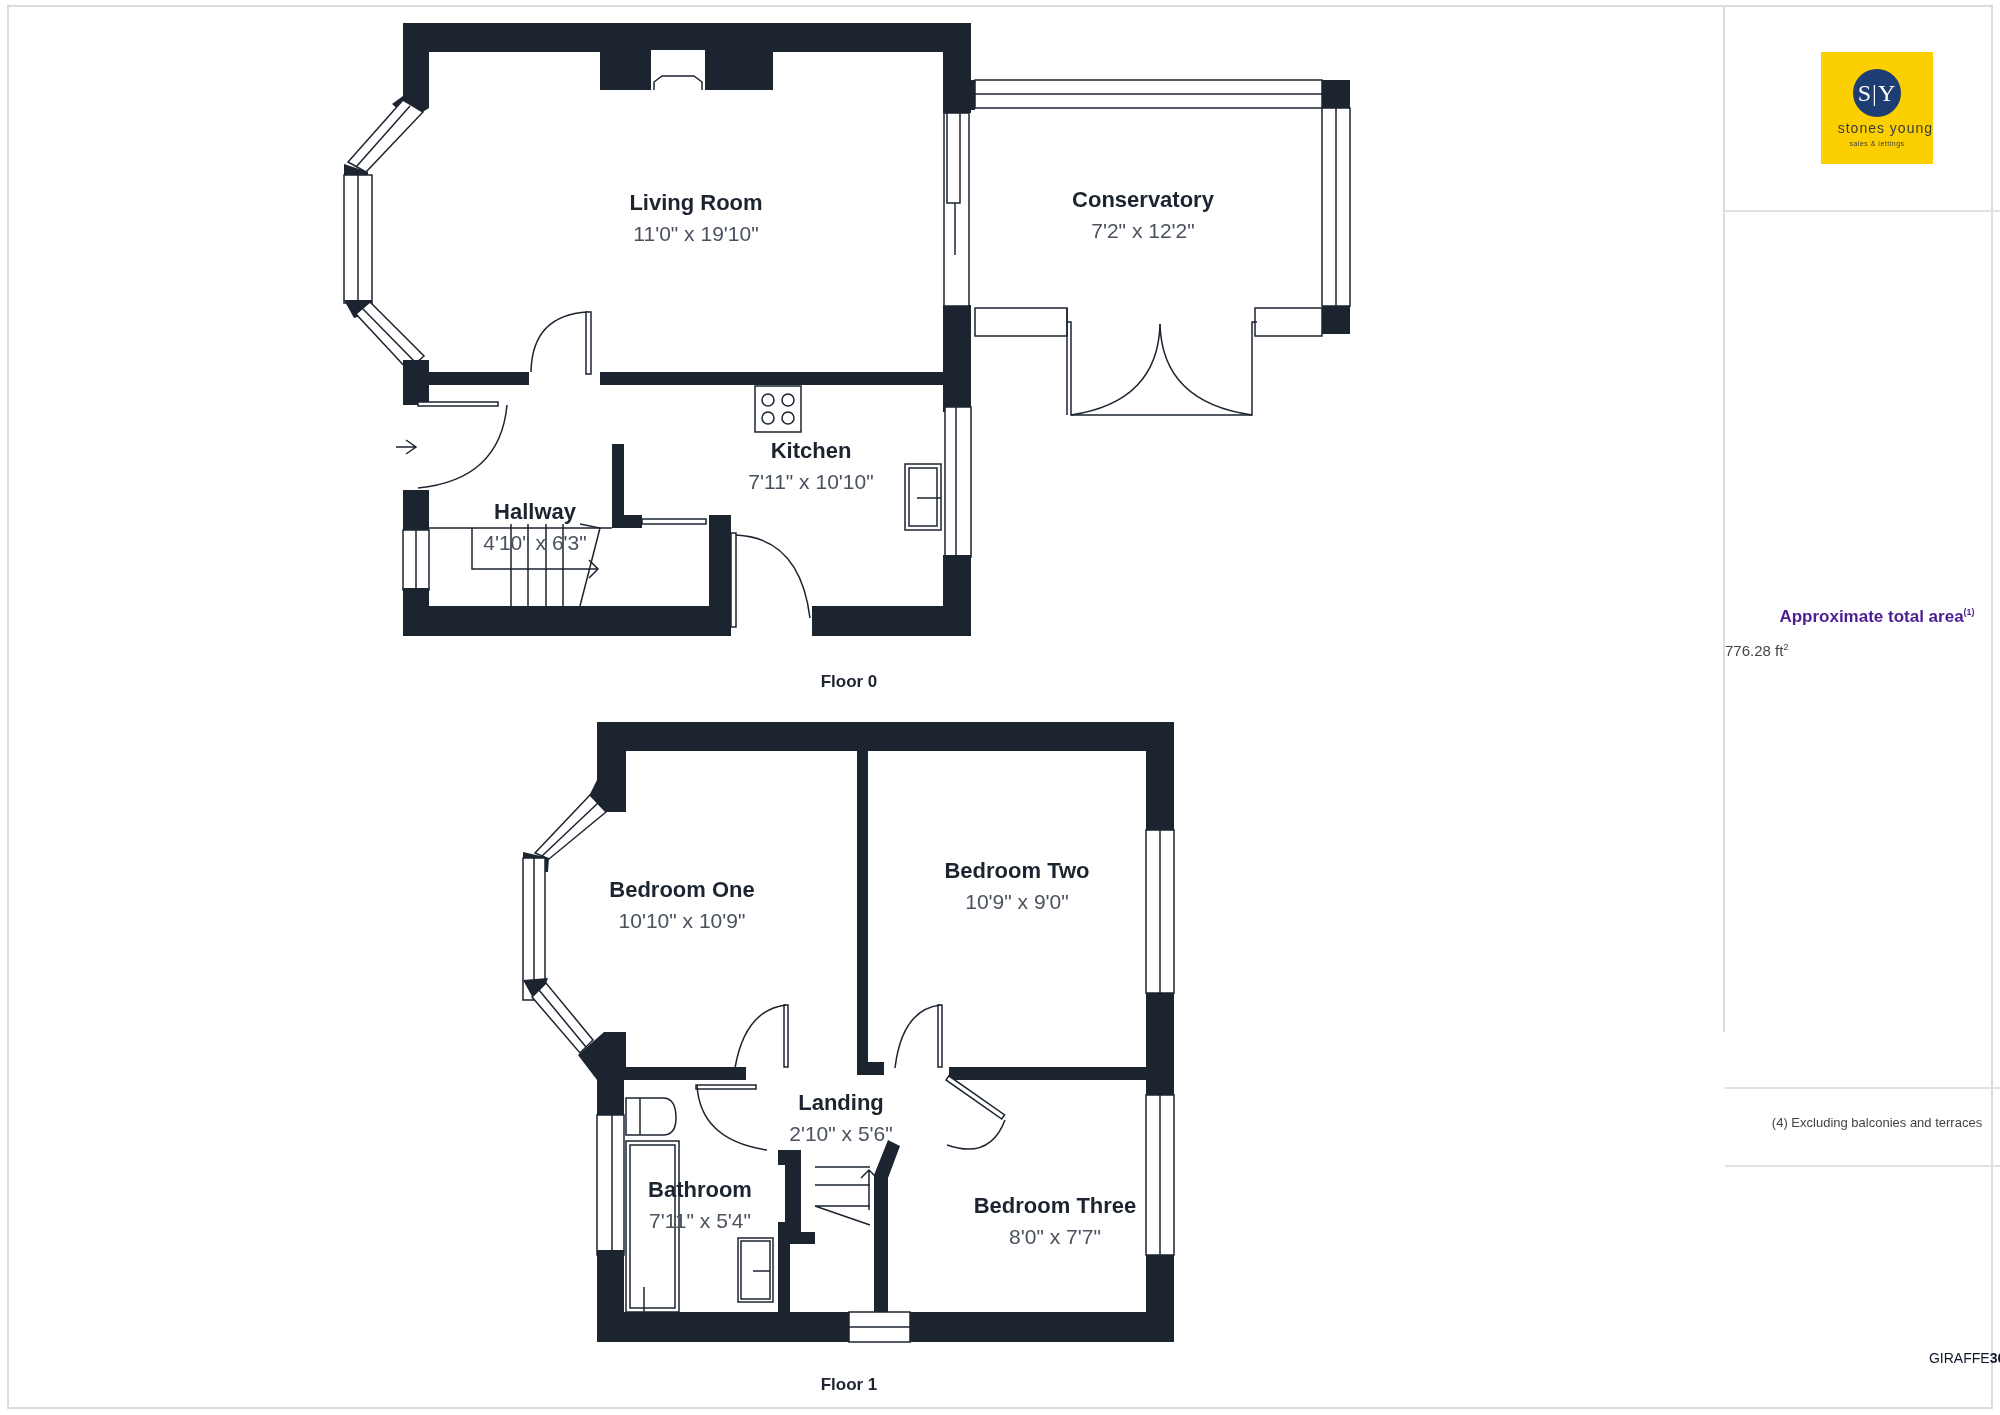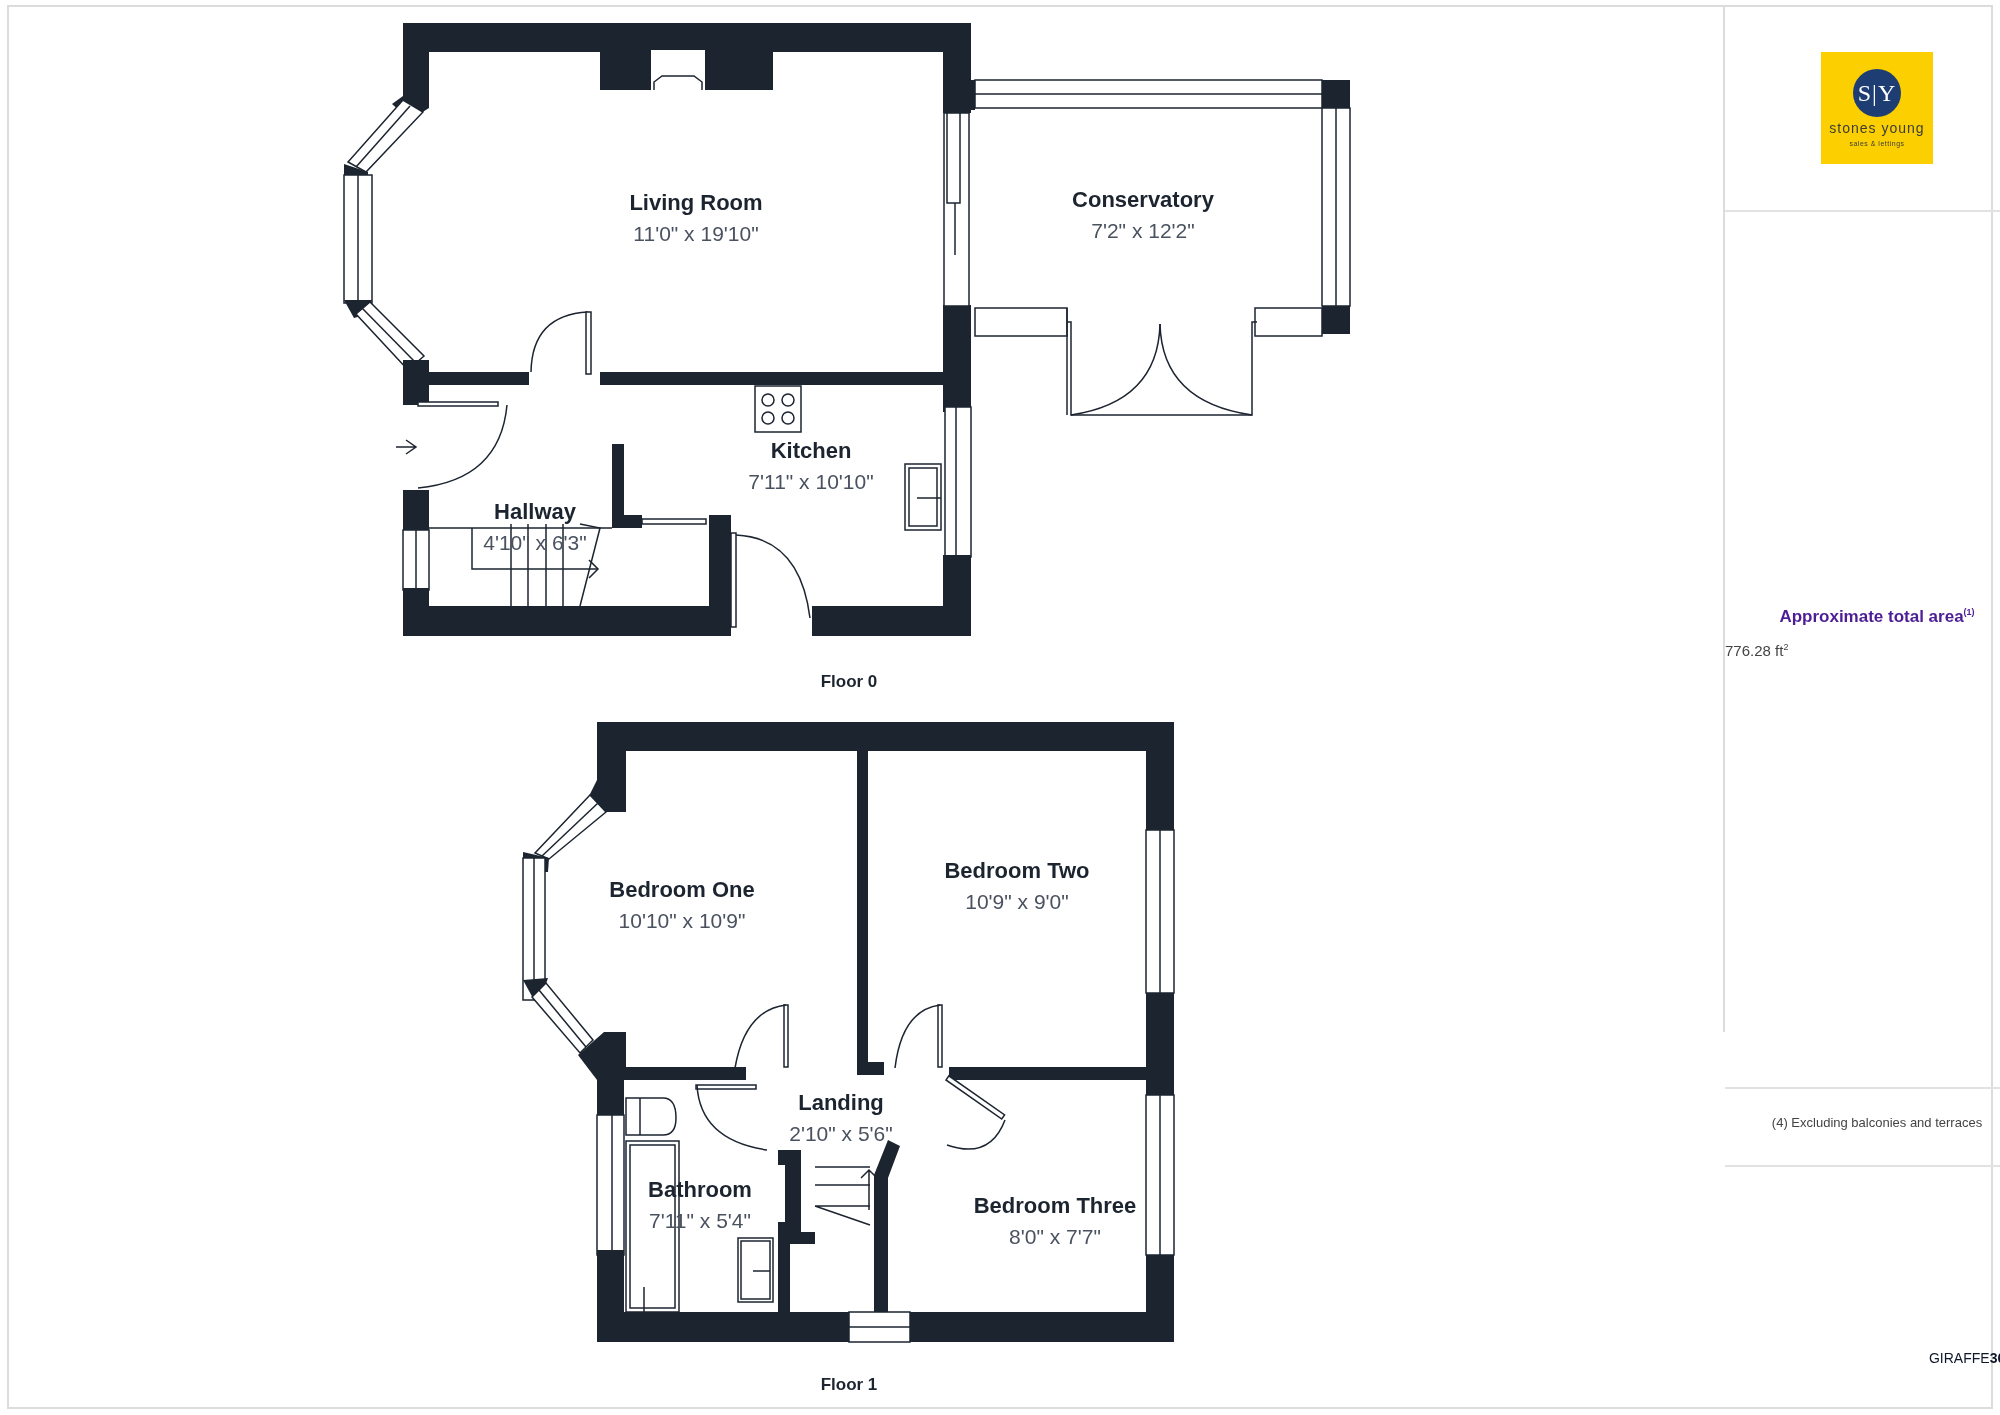--- a/index.html
+++ b/index.html
@@ -8,21 +8,21 @@
   .frame { position: absolute; left: 7px; top: 5px; width: 1986px; height: 1404px;
            border: 2px solid #dcdcdc; box-sizing: border-box; }
   .plan { position: absolute; left: 0; top: 0; width: 1687px; height: 1116px; }
   .sidebar { position: absolute; left: 1687px; top: 5px; width: 306px; height: 1027px;
              border-left: 2px solid #dcdcdc; box-sizing: border-box; margin-left: 36px; }
   .sb-sec { position: absolute; left: 0; right: 0; border-bottom: 2px solid #e2e2e2; box-sizing: border-box; }
   .logo { position: absolute; left: 96px; top: 47px; width: 112px; height: 112px; background: #fcd000; }
   .logo-circle { position: absolute; left: 32px; top: 17px; width: 48px; height: 48px; border-radius: 50%;
                  background: #1d3d73; color: #ffffff; font-family: "Liberation Serif", serif; font-size: 24px;
                  line-height: 48px; text-align: center; letter-spacing: 1px; }
-  .logo-name { position: absolute; left: 0; right: 0; top: 68px; text-align: center; font-size: 14px;
+  .logo-name { position: absolute; left: 0; right: 0; top: 68px; text-align: right; font-size: 14px;
                color: #3b3b3b; letter-spacing: 1px; }
   .logo-sub { position: absolute; left: 0; right: 0; top: 88px; text-align: center; font-size: 7px;
               color: #3b3b3b; letter-spacing: 0.5px; }
   .area-title { position: absolute; left: 0; right: 0; top: 602px; text-align: center; font-weight: bold;
                 font-size: 17px; color: #4c1d95; }
   .area-title sup { font-size: 9px; }
   .area-value { position: absolute; left: 0; right: 0; top: 637px; text-align: left; font-size: 15px; color: #444; }
   .area-value sup { font-size: 9px; }
   .footnote { position: absolute; left: 0; right: 0; top: 1110px; text-align: center; font-size: 13px; color: #444; }
   .disclaimer { position: absolute; left: 22px; right: 22px; top: 1186px; text-align: center; font-size: 13px;

